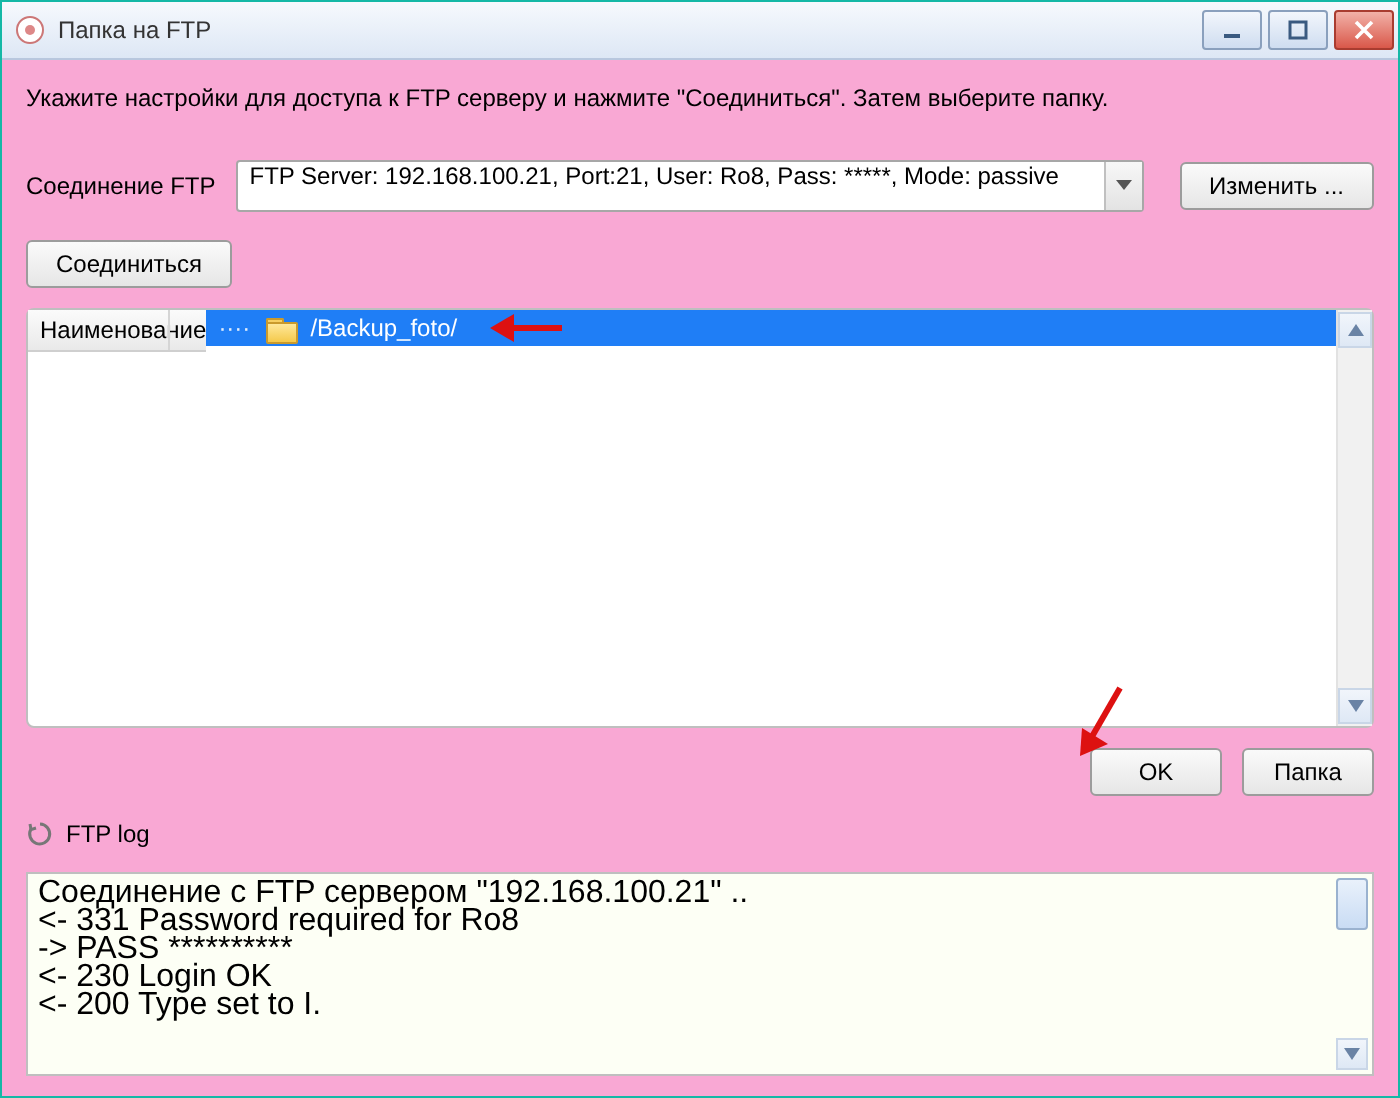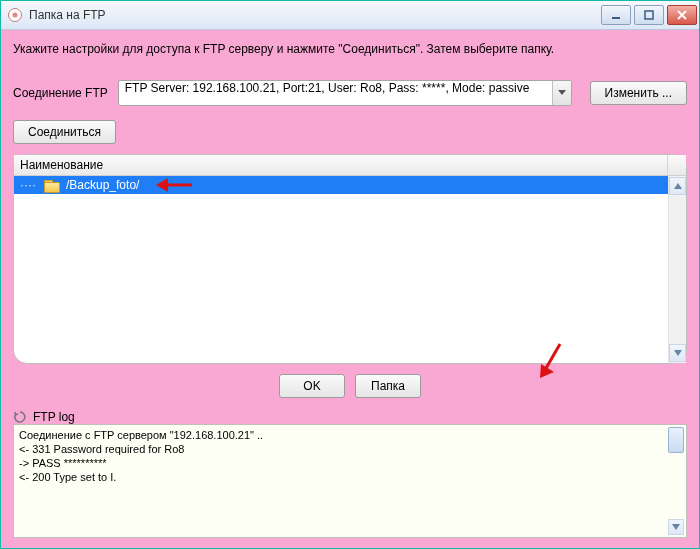--- a/index.html
+++ b/index.html
@@ -14,37 +14,37 @@
 .client{flex:1;display:flex;flex-direction:column;padding:8px 12px 10px 12px;box-sizing:border-box}
 .instr{margin:4px 0 24px 0;font-size:12px}
 .row{display:flex;align-items:center;gap:10px;margin-bottom:8px}
 .label{white-space:nowrap}
 .combo{flex:1;height:26px;border:1px solid #a7a7a7;border-radius:2px;background:#fff;display:flex;align-items:flex-start;padding:0 0 0 6px;box-sizing:border-box}
 .combo .text{flex:1;white-space:nowrap;overflow:hidden;text-overflow:ellipsis;font-size:12px}
 .combo .arrow{width:18px;height:100%;border-left:1px solid #c0c0c0;display:flex;align-items:center;justify-content:center;background:linear-gradient(#f7f7f7,#e3e3e3)}
 .btn{height:24px;padding:0 14px;border:1px solid #9c9c9c;border-radius:3px;background:linear-gradient(#fafafa,#e6e6e6);font-size:12px;cursor:default;white-space:nowrap;line-height:22px}
 .btn.spaced{margin-left:8px}
 .conn-row{margin:6px 0 10px 0}
-.grid-wrap{border:1px solid #bfbfbf;border-radius:14px;background:#fff;height:208px;display:flex;flex-direction:column}
+.grid-wrap{border:1px solid #bfbfbf;border-radius:4px;background:#fff;height:208px;display:flex;flex-direction:row}
 .grid-head{height:20px;background:linear-gradient(#fbfbfb,#e9e9e9);border-bottom:1px solid #cfcfcf;display:flex;align-items:center;padding-left:6px;font-size:12px;position:relative}
 .grid-head .spacer{position:absolute;right:0;top:0;bottom:0;width:18px;border-left:1px solid #d5d5d5}
 .grid-body{flex:1;overflow:auto;position:relative}
 .tree-row{height:18px;display:flex;align-items:center;font-size:12px;padding-left:6px}
 .tree-row.sel{background:#1f7ef6;color:#fff}
 .tree-row .twig{width:24px;display:inline-flex;align-items:center;color:#b0b0b0}
 .tree-row.sel .twig{color:#e3eefc}
 .folder-icon{width:16px;height:14px;display:inline-block;margin:0 6px 0 0;position:relative}
 .folder-icon::before{content:"";position:absolute;left:0;top:2px;width:7px;height:3px;background:#f6cf62;border:1px solid #c99a2d;border-bottom:none;border-radius:1px 1px 0 0}
 .folder-icon::after{content:"";position:absolute;left:0;top:4px;width:14px;height:9px;background:linear-gradient(#ffe89a,#f4c94b);border:1px solid #c99a2d;border-radius:1px}
 .arrow-ann{position:absolute;pointer-events:none}
 .arrow-ann svg{display:block}
-.dlg-btns{display:flex;justify-content:center;gap:10px;margin:10px 0 12px 0}
-.log-head{display:flex;align-items:center;gap:6px;margin-bottom:0}
+.dlg-btns{display:flex;justify-content:flex-end;gap:10px;margin:10px 0 12px 0}
+.log-head{display:flex;align-items:center;gap:6px;margin-bottom:12px}
 .reload-icon{width:14px;height:14px;display:inline-flex;align-items:center;justify-content:center}
-.log-area{flex:1;border:1px solid #bfbfbf;background:#fdfff5;font-size:11px;line-height:14px;padding:3px 0 3px 5px;box-sizing:border-box;overflow:auto;position:relative;height:100px;min-height:100px}
+.log-area{flex:1;border:1px solid #bfbfbf;background:#fdfff5;font-size:16px;line-height:14px;padding:3px 0 3px 5px;box-sizing:border-box;overflow:auto;position:relative;height:100px;min-height:100px}
 .log-area .line{white-space:pre}
 .scroll-handle{position:absolute;right:2px;top:2px;width:14px;height:24px;border:1px solid #9ab2cf;border-radius:2px;background:linear-gradient(#e9f1fb,#c9dcf4)}
 .log-scroll{position:absolute;right:2px;bottom:2px;width:14px;height:14px;border:1px solid #c9d6e7;background:linear-gradient(#f1f5fb,#dee8f5);display:flex;align-items:center;justify-content:center}
 .grid-vscroll{position:absolute;right:0;top:0;bottom:0;width:17px;background:#f1f1f1;border-left:1px solid #e2e2e2;display:flex;flex-direction:column;align-items:center;justify-content:space-between}
 .grid-vscroll .sb-btn{width:15px;height:16px;border:1px solid #c9d6e7;background:linear-gradient(#f1f5fb,#dee8f5);display:flex;align-items:center;justify-content:center;margin:1px 0}
 </style>
 </head>
 <body>
 
 <div class="window">
@@ -150,20 +150,21 @@
             <path d="M2 2 L2.5 4.8 L5 4" fill="none" stroke="#777" stroke-width="1.5"></path>
           </svg>
       </span>
       <span>FTP log</span>
     </div>
 
     <div class="log-area">
       <div class="line">Соединение с FTP сервером "192.168.100.21" ..</div>
       <div class="line">&lt;- 331 Password required for Ro8</div>
       <div class="line">-&gt; PASS **********</div>
+      <div class="line">&lt;- 230 Login OK</div>
       <div class="line">&lt;- 200 Type set to I.</div>
       <div class="scroll-handle"></div>
       <div class="log-scroll">
           <svg width="8" height="6" viewBox="0 0 8 6">
             <path d="M0 0 L8 0 L4 6 Z" fill="#6a83a5"></path>
           </svg>
         </div>
     </div>
 
   </div>

